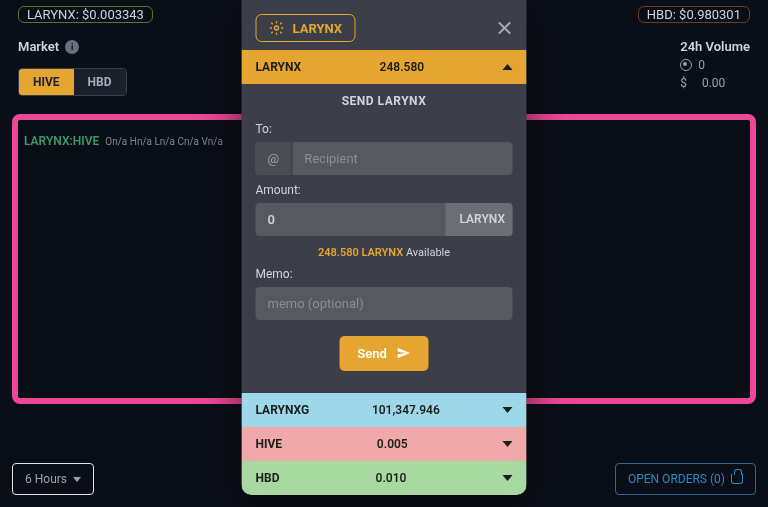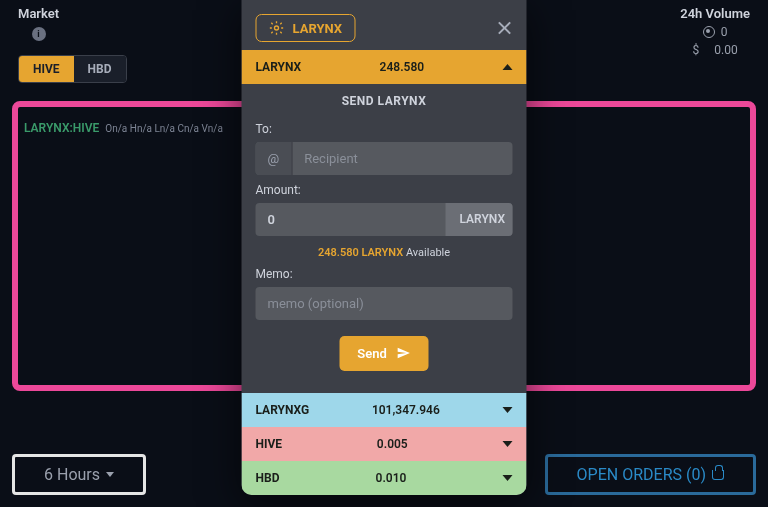--- a/index.html
+++ b/index.html
@@ -7,38 +7,38 @@
 
 
 .bg { position: absolute; inset: 0; }
 .top-tickers { display: flex; justify-content: space-between; padding: 6px 18px 10px; }
 .top-tickers .ticker { border: 1px solid; border-radius: 6px; padding: 0 8px; font-size: 13px; color: #cfd3dc; flex: 0 0 auto; }
 .top-tickers .ticker.left { border-color: #4a7a2f; }
 .top-tickers .ticker.right { border-color: #6b3e1e; text-align: right; }
 
 .row2 { display: flex; justify-content: space-between; padding: 6px 18px 0; font-size: 13px; color: #cfd3dc; }
 .col { display: flex; flex-direction: column; align-items: flex-start; gap: 4px; }
-.col .label { font-weight: 600; color: #cfd3dc; display:flex; align-items:center; gap:6px;flex-direction:column;}
+.col .label { font-weight: 600; color: #cfd3dc; display:flex; align-items:center; gap:6px;}
 .info-icon { width:14px; height:14px; border-radius:50%; background:#6a7080; display:inline-flex; align-items:center; justify-content:center; font-size:9px; color:#0a0e17; font-weight:700;}
 
 .seggroup { display: flex; margin-top: 10px; border:1px solid #3a3f4a; border-radius:4px; overflow:hidden;}
 .seggroup .seg { padding: 6px 14px; font-size: 12px; font-weight:700; background:#1a1f2a; color:#a7adba; cursor:pointer;}
 .seggroup .seg.active { background:#e6a530; color:#1a1f2a; }
 
 .stat-line { display:flex; align-items:center; gap:6px; font-size:12px; color:#9aa0ad;}
 .stat-line .ico { width:12px; height:12px; border-radius:50%; border:1.5px solid #9aa0ad; position:relative;}
 .stat-line.vol .ico::after{content:""; position:absolute; left:2px; top:2px; width:4px; height:4px; background:#9aa0ad; border-radius:50%;}
 
 .chartbox { margin: 18px 12px 0; border:6px solid #ec4899; border-radius:8px; height: 290px; padding: 14px 6px; position:relative;}
 .chart-title { font-size:12px; display:flex; align-items:baseline; gap:6px;}
 .chart-title .pair { color:#3a9a6a; font-weight:600;}
 .chart-title .meta { color:#7d8494; font-size:10px;}
 
 .bottom-row { position:absolute; bottom:12px; left:12px; right:12px; display:flex; justify-content:space-between;}
-.btn-outline { border:3px solid #e5e5e5; background:transparent; color:#9aa0ad; font-size:16px; padding:8px 29px; border-radius:4px; display:flex; align-items:center; gap:6px; cursor:pointer;}
+.btn-outline { border:1px solid #e5e5e5; background:transparent; color:#9aa0ad; font-size:12px; padding:8px 12px; border-radius:4px; display:flex; align-items:center; gap:6px; cursor:pointer;}
 .btn-outline.blue { border-color:#2a6a9a; color:#2a8ac7;}
 .chev { display:inline-block; width:0; height:0; border-left:4px solid transparent; border-right:4px solid transparent; border-top:5px solid currentColor;}
 .cart-icon { display:inline-block; width:12px; height:10px; border:1.5px solid currentColor; border-top:none; border-radius:0 0 3px 3px; position:relative;}
 .cart-icon::before{content:""; position:absolute; top:-5px; left:2px; width:6px; height:5px; border:1.5px solid currentColor; border-bottom:none; border-radius:3px 3px 0 0;}
 
 
 .modal { position:absolute; left:50%; top:0; transform:translateX(-50%); width:285px; background:#3c3f47; border-radius:0 0 10px 10px; box-shadow:0 10px 40px rgba(0,0,0,0.6); overflow:hidden;}
 .modal-head { display:flex; justify-content:space-between; align-items:center; padding:14px 14px 8px;}
 .token-badge { border:1.5px solid #e6a530; border-radius:6px; padding:5px 12px; display:flex; align-items:center; gap:8px; color:#e6a530; font-weight:700; font-size:13px;}
 .gear { width:16px; height:16px; position:relative;}
@@ -72,20 +72,30 @@
 .avail .txt { color:#cfd3dc;}
 
 .send-btn { display:flex; align-items:flex-start; gap:10px; margin:16px auto 4px; background:#e6a530; color:#fff; border:none; border-radius:5px; padding:10px 18px; font-size:13px; font-weight:600; cursor:pointer;}
 .plane { width:14px; height:14px;}
 .plane svg{width:14px;height:14px;display:block;}
 </style>
 </head>
 <body>
 
 <div class="bg">
+  <div class="top-tickers">
+    <div class="ticker left">
+      <span>LARYNX</span>:
+      <span>$0.003343</span>
+    </div>
+    <div class="ticker right">
+      <span>HBD</span>:
+      <span>$0.980301</span>
+    </div>
+  </div>
 
   <div class="row2">
     <div class="col">
       <div class="label">
         <span>Market</span>
         <span class="info-icon">i</span>
       </div>
       <div class="seggroup">
         <div class="seg active">HIVE</div>
         <div class="seg">HBD</div>
@@ -95,21 +105,21 @@
       <div class="label">Last</div>
       <div class="stat-line">
           <span class="ico"></span>
           <span>0.018998</span>
         </div>
       <div class="stat-line">
           <span style="color:#9aa0ad;">$</span>
           <span>0.003343</span>
         </div>
     </div>
-    <div class="col" style="align-items:center;margin-left:23px;">
+    <div class="col" style="align-items:flex-start;margin-left:23px;">
       <div class="label">24h Volume</div>
       <div class="stat-line vol">
           <span class="ico"></span>
           <span>0</span>
         </div>
       <div class="stat-line"><span style="color:#9aa0ad;">$</span>&nbsp;<span>0.00</span></div>
     </div>
   </div>
 
   <div class="chartbox">

